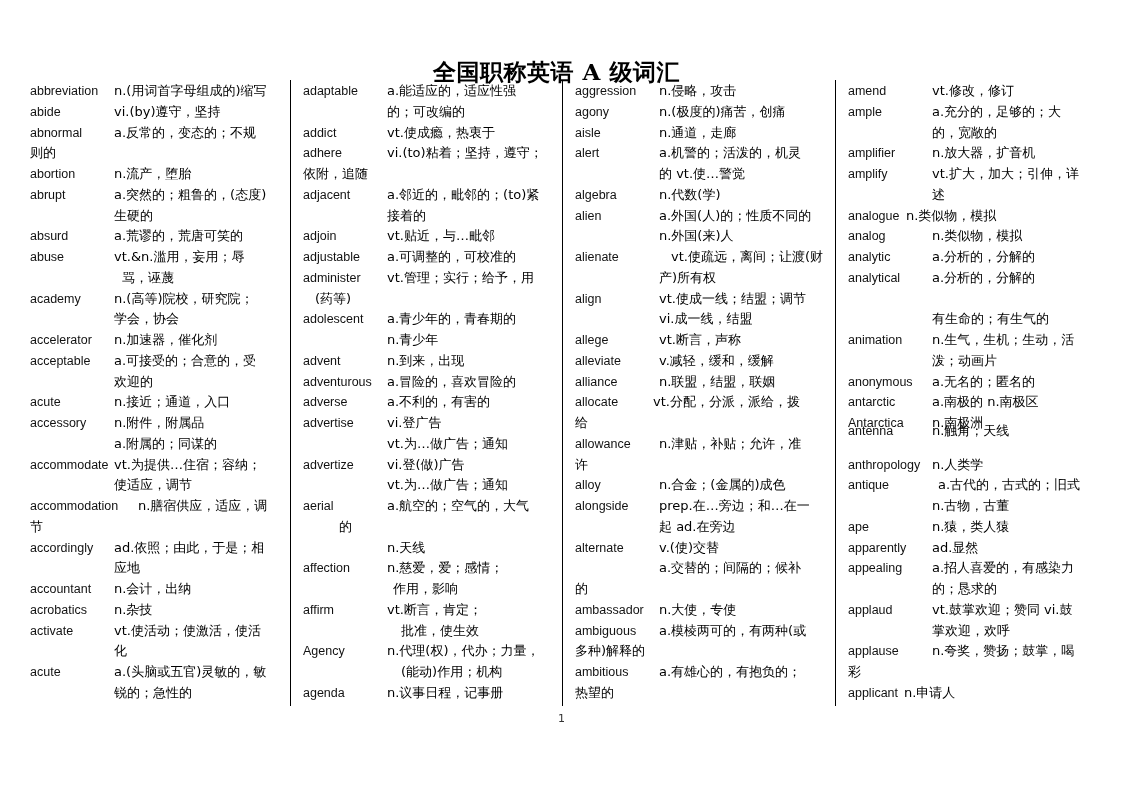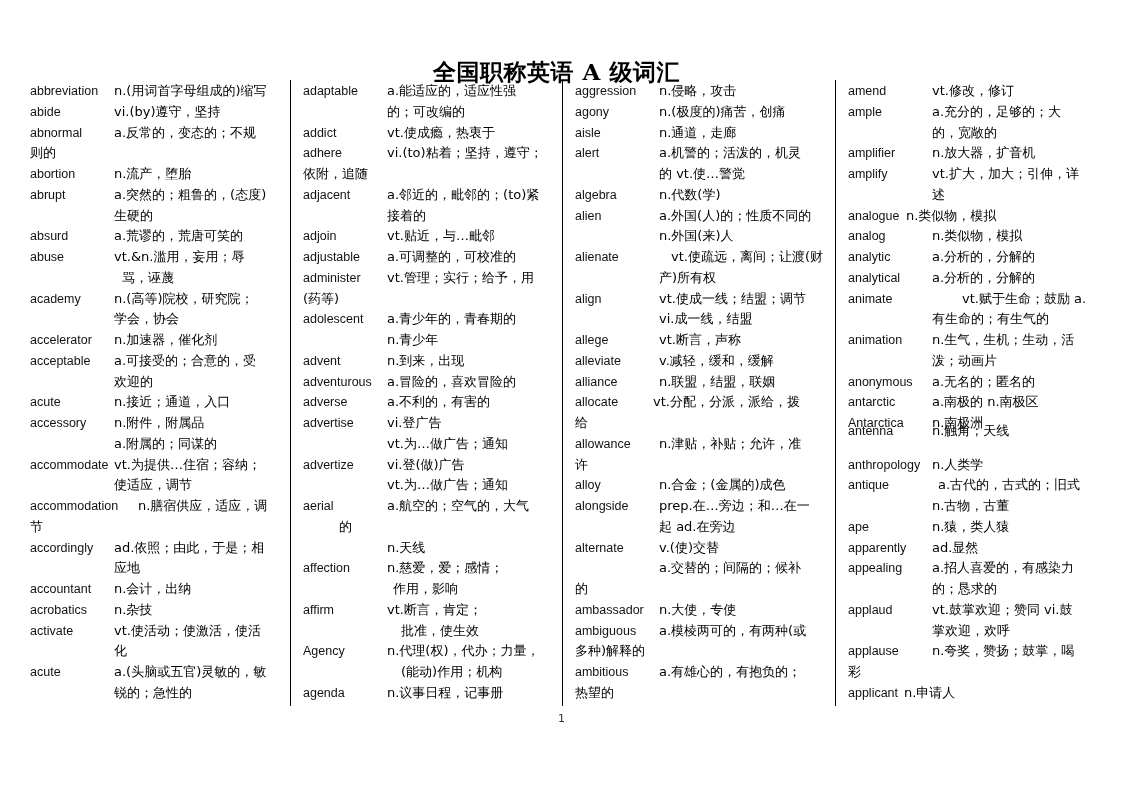--- a/index.html
+++ b/index.html
@@ -168,21 +168,21 @@
     </div>
     <div class="line" style="top: 167px; width: 100%;">
       <span class="word">adjustable</span>
       <span class="def" style="left: 84px;">a.可调整的，可校准的</span>
     </div>
     <div class="line" style="top: 187.75px; width: 100%;">
       <span class="word">administer</span>
       <span class="def" style="left: 84px;">vt.管理；实行；给予，用</span>
     </div>
     <div class="line" style="top: 208.5px; width: 100%;">
-      <span class="def" style="left: 0px;">(药等)</span>
+      <span class="def" style="left: 12px;">(药等)</span>
     </div>
     <div class="line" style="top: 229.25px; width: 100%;">
       <span class="word">adolescent</span>
       <span class="def" style="left: 84px;">a.青少年的，青春期的</span>
     </div>
     <div class="line" style="top: 250px; width: 100%;">
       <span class="def" style="left: 84px;">n.青少年</span>
     </div>
     <div class="line" style="top: 270.75px; width: 100%;">
       <span class="word">advent</span>
@@ -389,24 +389,20 @@
       <span class="def" style="left: 84px;">n.类似物，模拟</span>
     </div>
     <div class="line" style="top: 167px; width: 100%;">
       <span class="word">analytic</span>
       <span class="def" style="left: 84px;">a.分析的，分解的</span>
     </div>
     <div class="line" style="top: 187.75px; width: 100%;">
       <span class="word">analytical</span>
       <span class="def" style="left: 84px;">a.分析的，分解的</span>
     </div>
-    <div class="line" style="top: 208.5px; width: 100%;">
-      <span class="word">animate</span>
-      <span class="def" style="left: 114px;">vt.赋于生命；鼓励  a.</span>
-    </div>
     <div class="line" style="top: 229.25px; width: 100%;">
       <span class="def" style="left: 84px;">有生命的；有生气的</span>
     </div>
     <div class="line" style="top: 250px; width: 100%;">
       <span class="word">animation</span>
       <span class="def" style="left: 84px;">n.生气，生机；生动，活</span>
     </div>
     <div class="line" style="top: 270.75px; width: 100%;">
       <span class="def" style="left: 84px;">泼；动画片</span>
     </div>

